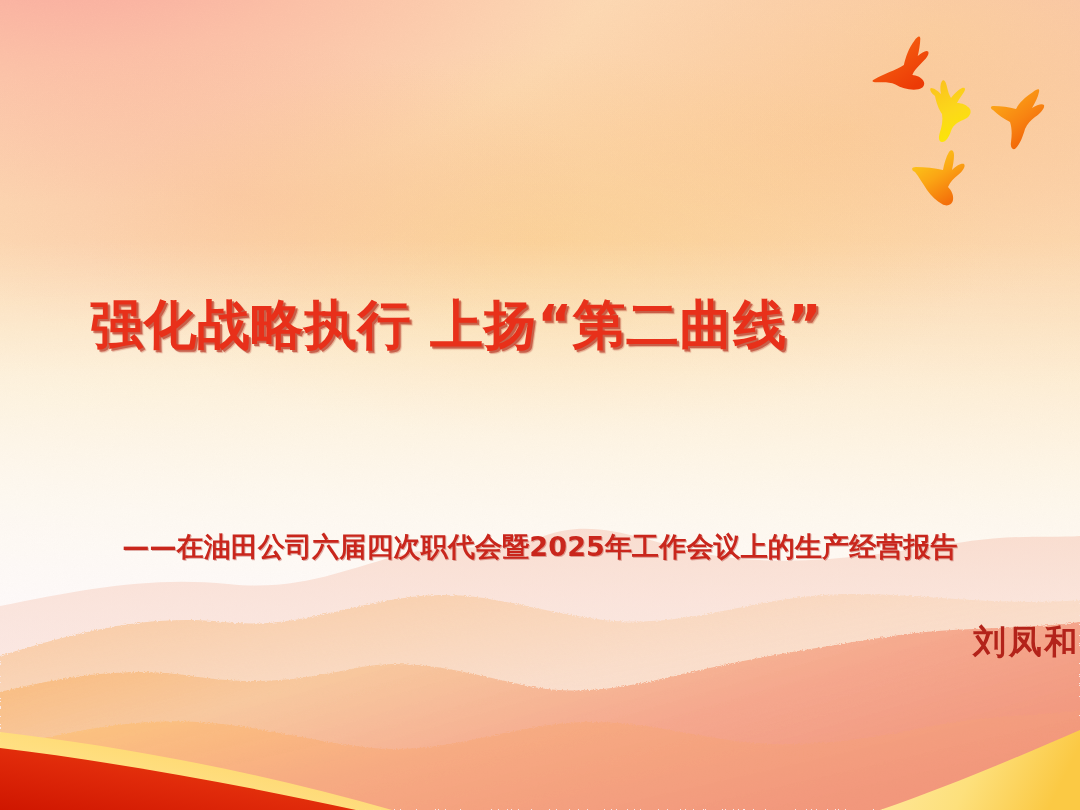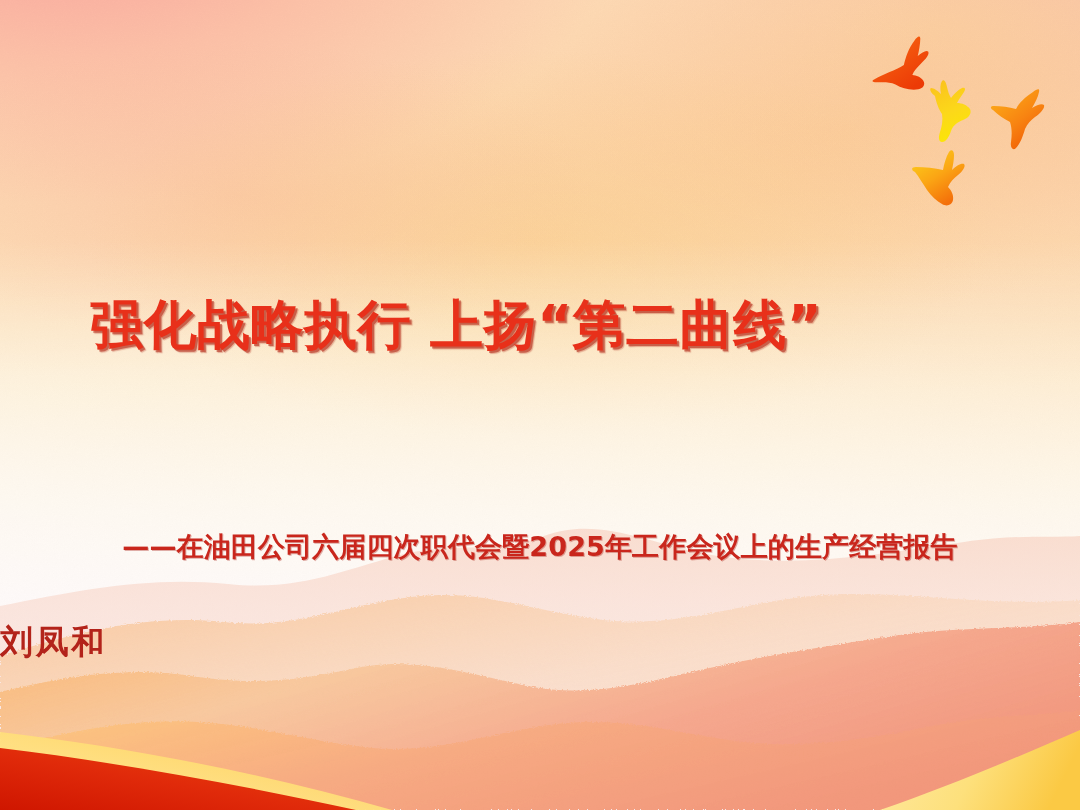--- a/index.html
+++ b/index.html
@@ -127,21 +127,21 @@
     white-space: nowrap;
     letter-spacing: 0.005em;
     text-shadow: 1px 1px 0 rgba(166,28,20,0.35);
   }
 
   .author {
     position: absolute;
     left: 0;
     top: 620px;
     width: 1080px;
-    text-align: left;
+    text-align: right;
     color: #b3231a;
     font-size: 33px;
     line-height: 44px;
     font-weight: bold;
     letter-spacing: 0.08em;
   }
 </style>
 </head>
 <body>
 

